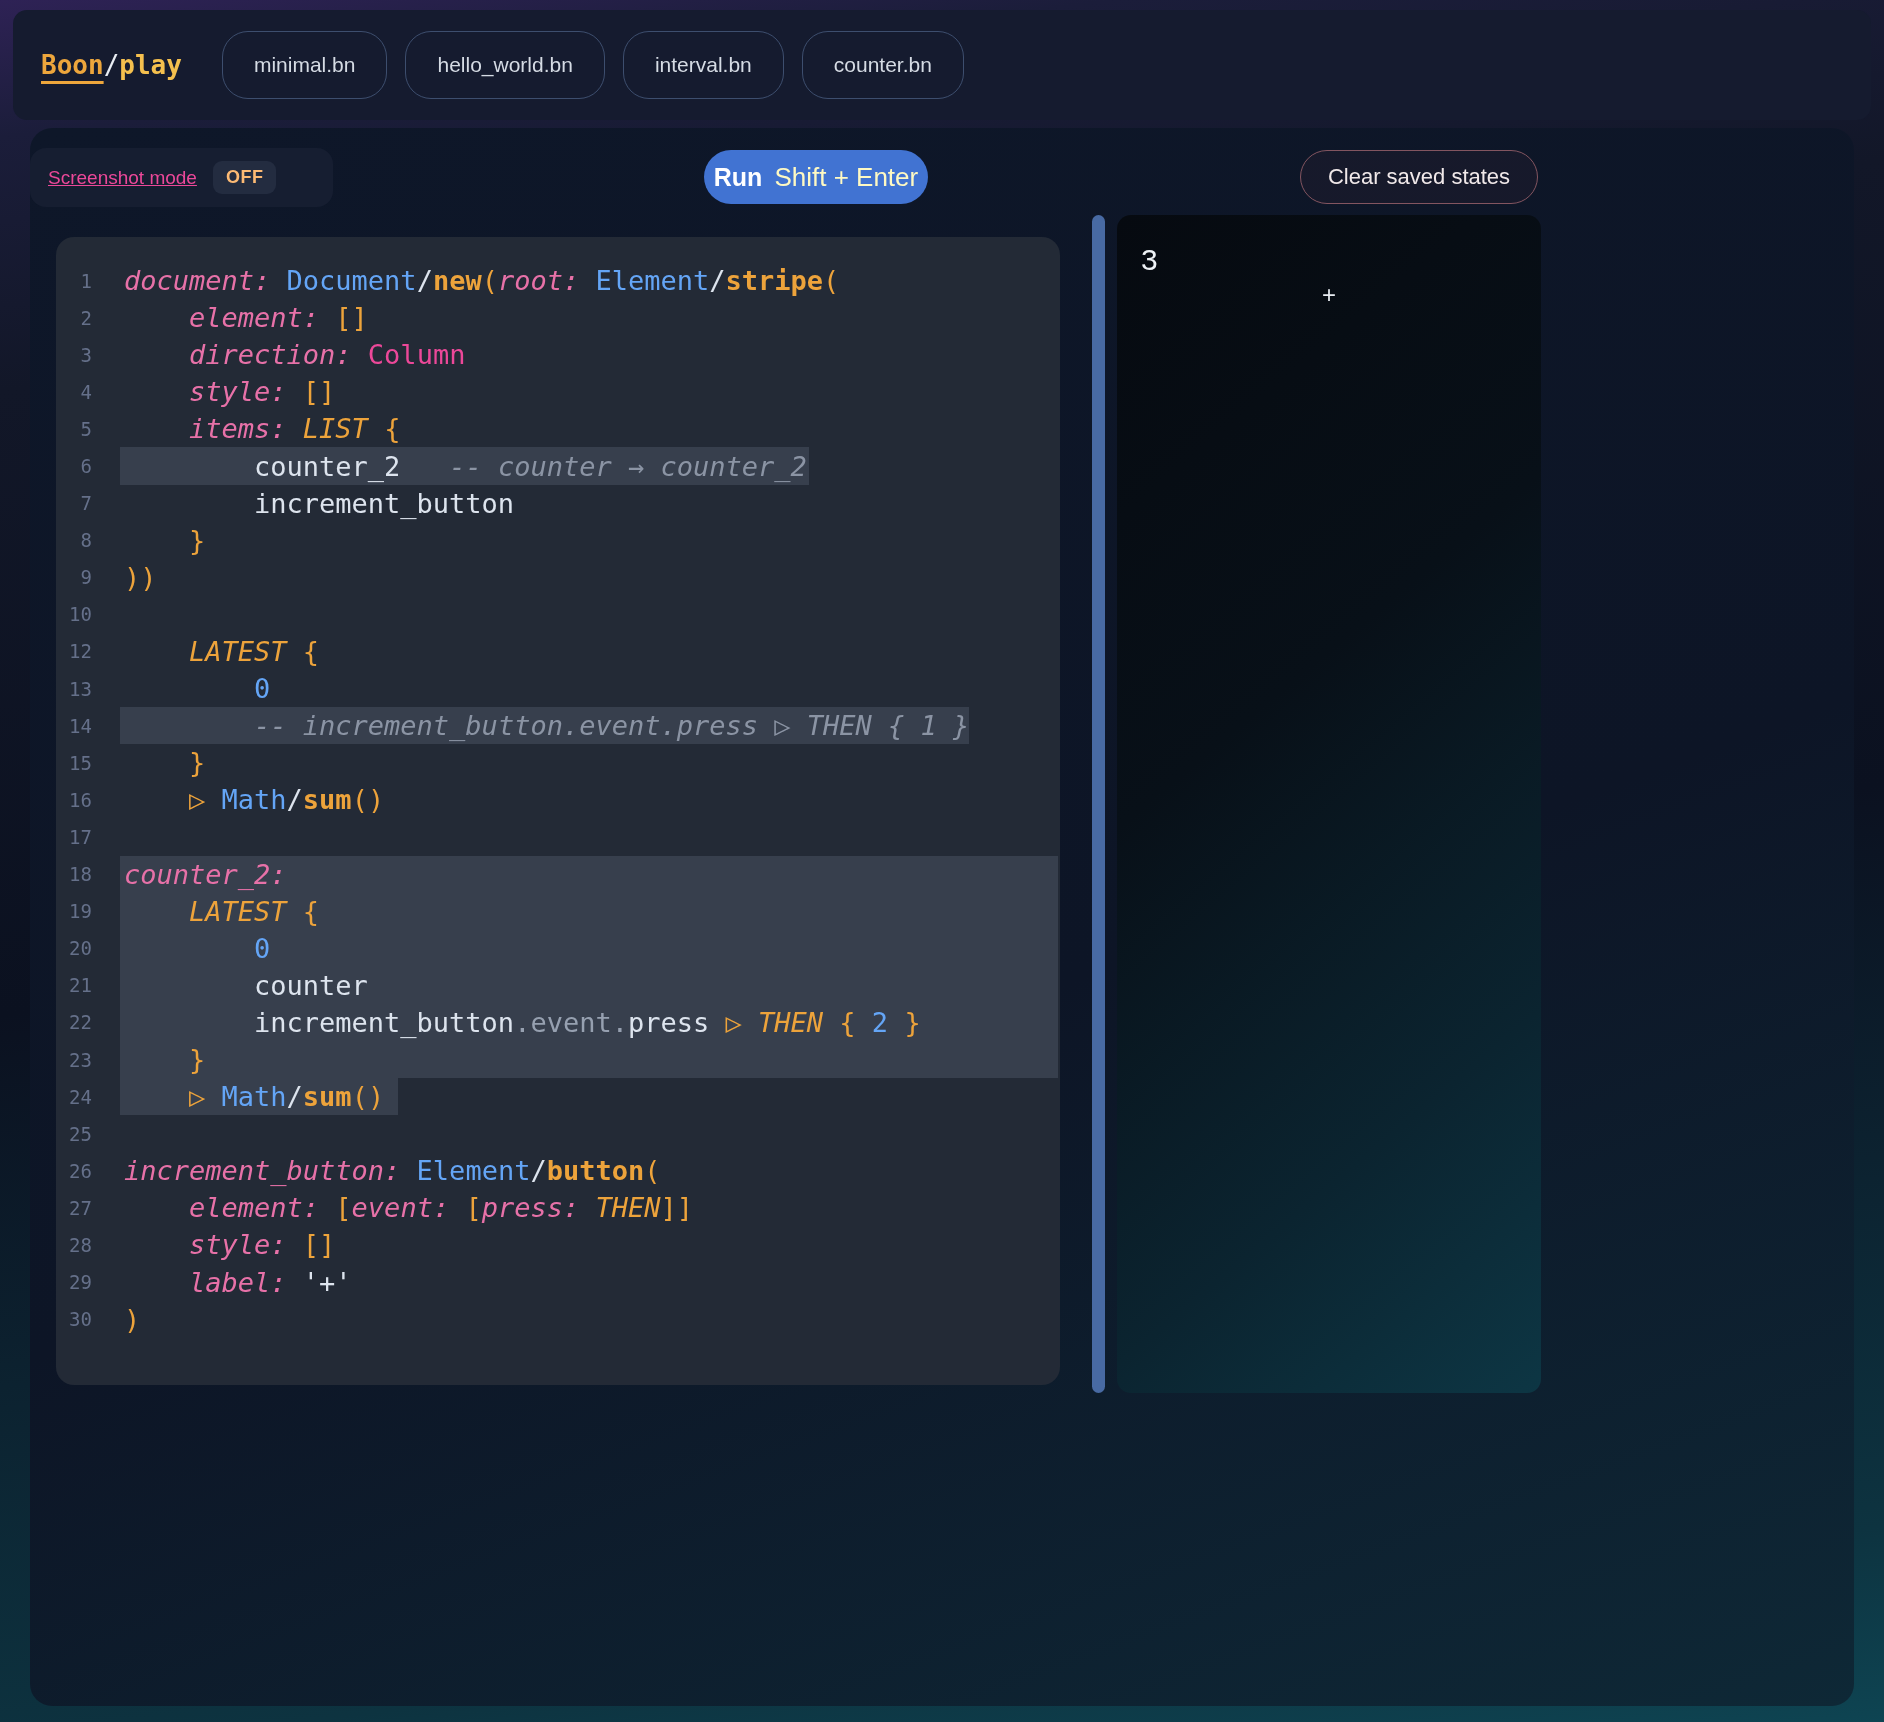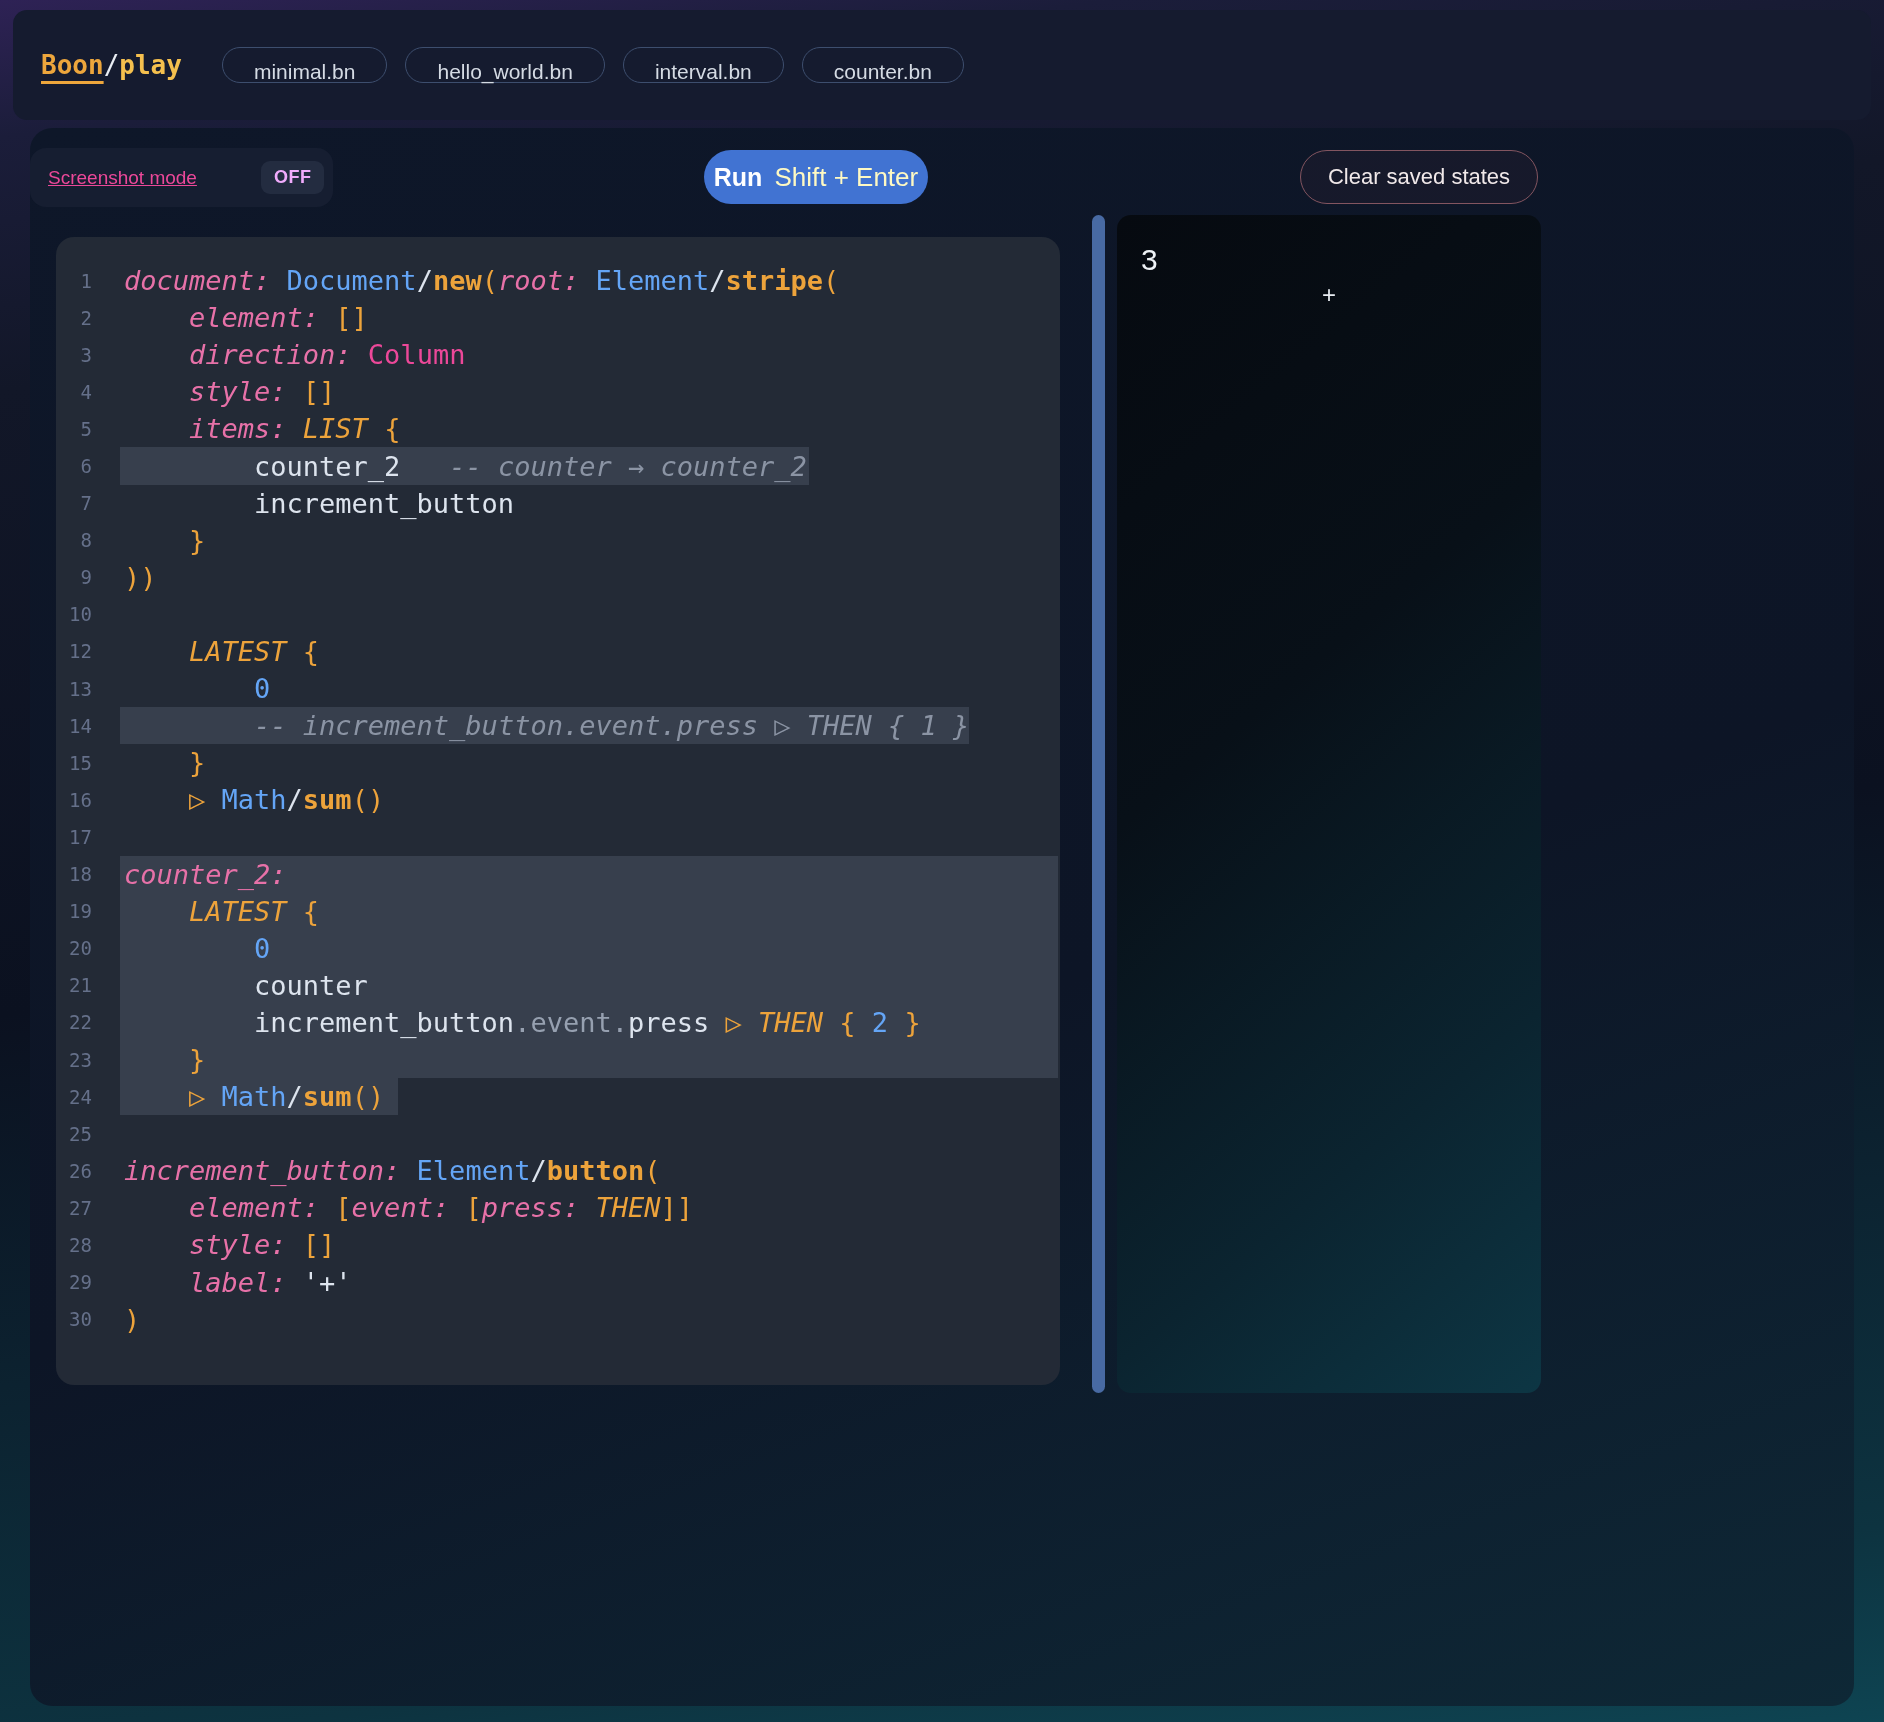--- a/index.html
+++ b/index.html
@@ -15,37 +15,37 @@
   .topbar {
     position:absolute; left:13px; top:10px; width:1858px; height:110px;
     border-radius:14px; background:#151b2f;
     display:flex; align-items:center; padding:0 28px; gap:18px;
   }
   .logo { font-family:"DejaVu Sans Mono", monospace; font-size:26px; font-weight:bold; margin-right:22px; white-space:nowrap; }
   .logo .brand { color:#eda63c; text-decoration:underline; text-decoration-thickness:3px; text-underline-offset:7px; }
   .logo .sep { color:#e9edf3; font-weight:normal; }
   .logo .app { color:#f5c04e; }
   .tab {
-    height:36px; border-radius:26px; border:1.5px solid #3d4e6e; background:transparent;
+    height:68px; border-radius:26px; border:1.5px solid #3d4e6e; background:transparent;
     color:#d5dbe4; font-size:21px; padding:12px 31px; white-space:nowrap;
   }
 
   
   .main {
     position:absolute; left:30px; top:128px; width:1824px; height:1578px;
     border-radius:22px; background:linear-gradient(160deg,#0e1729 0%,#0d1526 55%,#0e2836 100%);
   }
   .shot-toggle {
     position:absolute; left:0; top:20px; width:303px; height:59px; border-radius:16px;
     background:#161e31; display:flex; align-items:center; gap:16px; padding:0 18px;
   }
   .shot-label { font-size:19px; color:#ec4899; white-space:nowrap;text-decoration:underline; }
   .off-badge {
     background:#232c40; border-radius:9px; padding:6px 13px; font-size:18px;
-    font-weight:bold; color:#f0abfc; letter-spacing:0.5px;margin-left:48px;
+    font-weight:bold; color:#fdba74; letter-spacing:0.5px;
   }
   .run {
     position:absolute; left:674px; top:22px; width:224px; height:54px; border-radius:27px;
     border:none; background:#4173d2; color:#ffffff;
     display:flex; align-items:center; justify-content:center; gap:12px;
   }
   .run-label { font-size:25px; font-weight:600; }
   .run-short { font-size:26px; color:#fef9c3; }
   .clear {
     position:absolute; left:1270px; top:22px; width:238px; height:54px; border-radius:27px;

